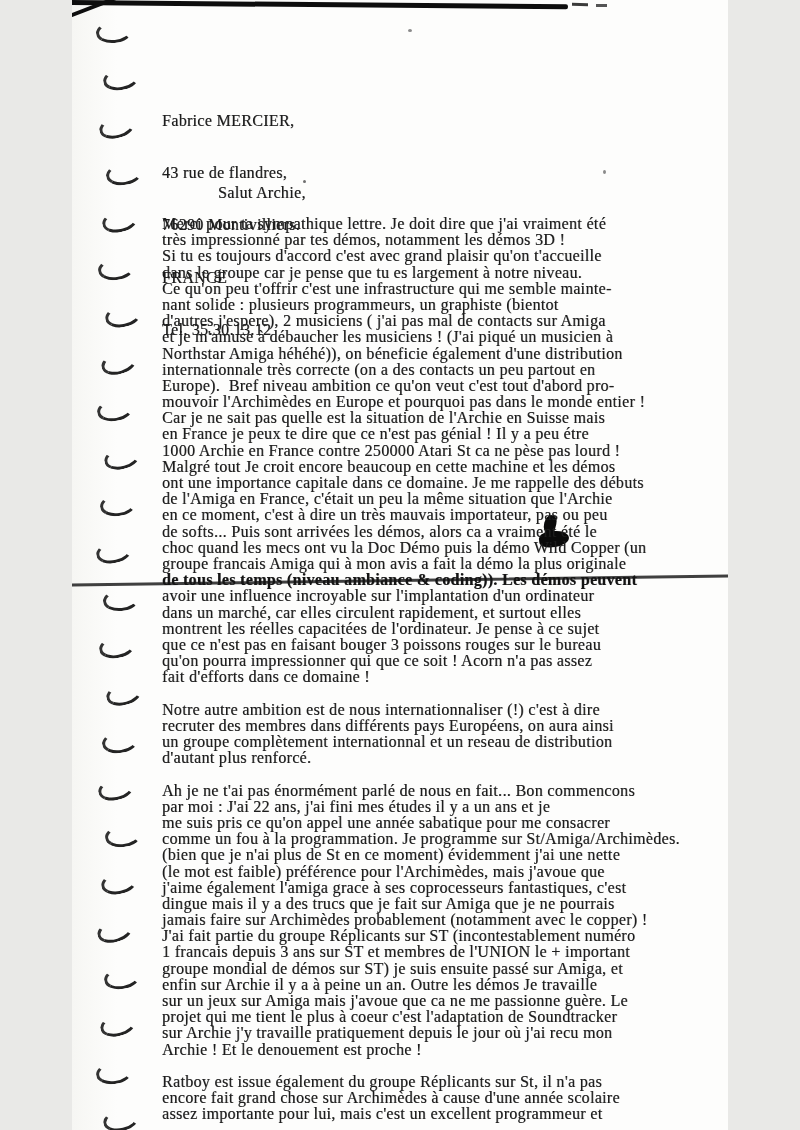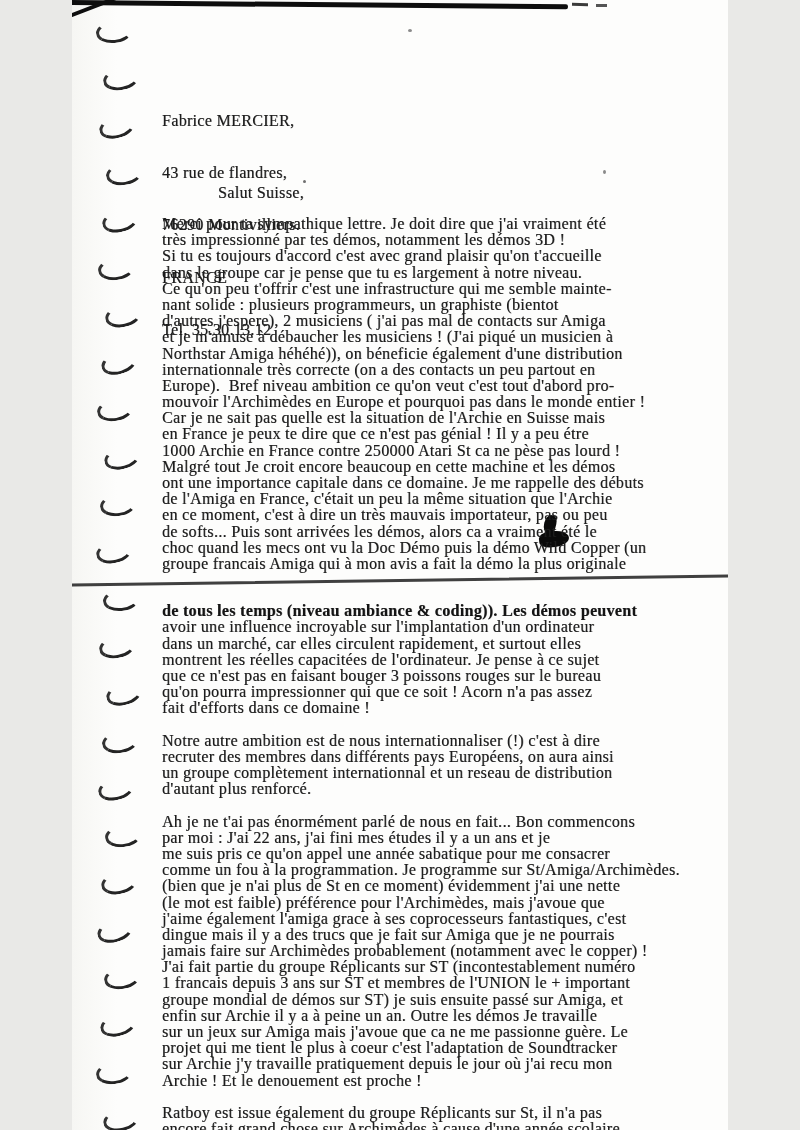--- a/index.html
+++ b/index.html
@@ -19,21 +19,21 @@
   
   .sender{position:absolute;left:90px;top:77px;}
   .sender div{height:16.2px;line-height:16.2px;}
   .dateline{position:absolute;left:641px;top:124px;}
   .dateline div{height:16.2px;line-height:16.2px;}
   .dateline div:nth-child(2){padding-left:8px;}
   .salutation{position:absolute;left:146px;top:184px;height:17px;line-height:17px;}
   
   .body{position:absolute;left:90px;top:216px;}
   .bline{height:16.2px;line-height:16.2px;}
-  .bline.smudged{font-weight:bold;color:#141414;filter:blur(0.35px);margin-top:31px;}
+  .bline.smudged{font-weight:bold;color:#141414;filter:blur(0.35px);}
   
   .ring{
     position:absolute;width:30px;height:16px;
     border:3px solid transparent;
     border-bottom-color:#242424;border-left-color:#333;
     border-radius:50%;
   }
   
   .artifact{position:absolute;background:#0e0e0e;}
   .topbar{left:-4px;top:0;width:500px;height:5px;transform:rotate(0.5deg);transform-origin:left top;border-radius:0 2px 2px 0;}
@@ -93,17 +93,17 @@
 
   <div class="sender typewriter">
     <div>Fabrice MERCIER,</div>
     <div>43 rue de flandres,</div>
     <div>76290 Montivilliers.</div>
     <div>FRANCE</div>
     <div>Tel. 35.30.13.12</div>
   </div>
 
 
-  <div class="salutation typewriter">Salut Suisse,</div>
+  <div class="salutation typewriter">Salut Archie,</div>
 
   <div class="body typewriter"><div class="bline">Merci pour ta sympathique lettre. Je doit dire que j'ai vraiment été</div><div class="bline">très impressionné par tes démos, notamment les démos 3D !</div><div class="bline">Si tu es toujours d'accord c'est avec grand plaisir qu'on t'accueille</div><div class="bline">dans le groupe car je pense que tu es largement à notre niveau.</div><div class="bline">Ce qu'on peu t'offrir c'est une infrastructure qui me semble mainte-</div><div class="bline">nant solide : plusieurs programmeurs, un graphiste (bientot</div><div class="bline">d'autres j'espere), 2 musiciens ( j'ai pas mal de contacts sur Amiga</div><div class="bline">et je m'amuse à débaucher les musiciens ! (J'ai piqué un musicien à</div><div class="bline">Northstar Amiga héhéhé)), on béneficie également d'une distribution</div><div class="bline">internationnale très correcte (on a des contacts un peu partout en</div><div class="bline">Europe).  Bref niveau ambition ce qu'on veut c'est tout d'abord pro-</div><div class="bline">mouvoir l'Archimèdes en Europe et pourquoi pas dans le monde entier !</div><div class="bline">Car je ne sait pas quelle est la situation de l'Archie en Suisse mais</div><div class="bline">en France je peux te dire que ce n'est pas génial ! Il y a peu étre</div><div class="bline">1000 Archie en France contre 250000 Atari St ca ne pèse pas lourd !</div><div class="bline">Malgré tout Je croit encore beaucoup en cette machine et les démos</div><div class="bline">ont une importance capitale dans ce domaine. Je me rappelle des débuts</div><div class="bline">de l'Amiga en France, c'était un peu la même situation que l'Archie</div><div class="bline">en ce moment, c'est à dire un très mauvais importateur, pas ou peu</div><div class="bline">de softs... Puis sont arrivées les démos, alors ca a vraiment été le</div><div class="bline">choc quand les mecs ont vu la Doc Démo puis la démo Wild Copper (un</div><div class="bline">groupe francais Amiga qui à mon avis a fait la démo la plus originale</div><div class="bline smudged">de tous les temps (niveau ambiance &amp; coding)). Les démos peuvent</div><div class="bline">avoir une influence incroyable sur l'implantation d'un ordinateur</div><div class="bline">dans un marché, car elles circulent rapidement, et surtout elles</div><div class="bline">montrent les réelles capacitées de l'ordinateur. Je pense à ce sujet</div><div class="bline">que ce n'est pas en faisant bouger 3 poissons rouges sur le bureau</div><div class="bline">qu'on pourra impressionner qui que ce soit ! Acorn n'a pas assez</div><div class="bline">fait d'efforts dans ce domaine !</div><div class="bline"> </div><div class="bline">Notre autre ambition est de nous internationnaliser (!) c'est à dire</div><div class="bline">recruter des membres dans différents pays Européens, on aura ainsi</div><div class="bline">un groupe complètement internationnal et un reseau de distribution</div><div class="bline">d'autant plus renforcé.</div><div class="bline"> </div><div class="bline">Ah je ne t'ai pas énormément parlé de nous en fait... Bon commencons</div><div class="bline">par moi : J'ai 22 ans, j'ai fini mes études il y a un ans et je</div><div class="bline">me suis pris ce qu'on appel une année sabatique pour me consacrer</div><div class="bline">comme un fou à la programmation. Je programme sur St/Amiga/Archimèdes.</div><div class="bline">(bien que je n'ai plus de St en ce moment) évidemment j'ai une nette</div><div class="bline">(le mot est faible) préférence pour l'Archimèdes, mais j'avoue que</div><div class="bline">j'aime également l'amiga grace à ses coprocesseurs fantastiques, c'est</div><div class="bline">dingue mais il y a des trucs que je fait sur Amiga que je ne pourrais</div><div class="bline">jamais faire sur Archimèdes probablement (notamment avec le copper) !</div><div class="bline">J'ai fait partie du groupe Réplicants sur ST (incontestablement numéro</div><div class="bline">1 francais depuis 3 ans sur ST et membres de l'UNION le + important</div><div class="bline">groupe mondial de démos sur ST) je suis ensuite passé sur Amiga, et</div><div class="bline">enfin sur Archie il y a à peine un an. Outre les démos Je travaille</div><div class="bline">sur un jeux sur Amiga mais j'avoue que ca ne me passionne guère. Le</div><div class="bline">projet qui me tient le plus à coeur c'est l'adaptation de Soundtracker</div><div class="bline">sur Archie j'y travaille pratiquement depuis le jour où j'ai recu mon</div><div class="bline">Archie ! Et le denouement est proche !</div><div class="bline"> </div><div class="bline">Ratboy est issue également du groupe Réplicants sur St, il n'a pas</div><div class="bline">encore fait grand chose sur Archimèdes à cause d'une année scolaire</div><div class="bline">assez importante pour lui, mais c'est un excellent programmeur et</div></div>
 
 </div>
 
 </body></html>

